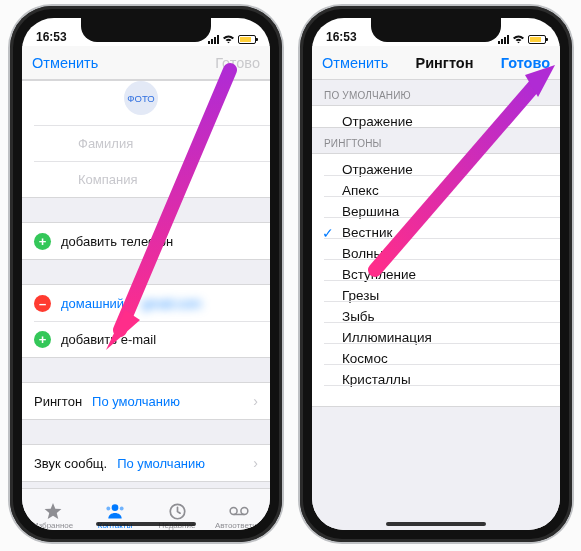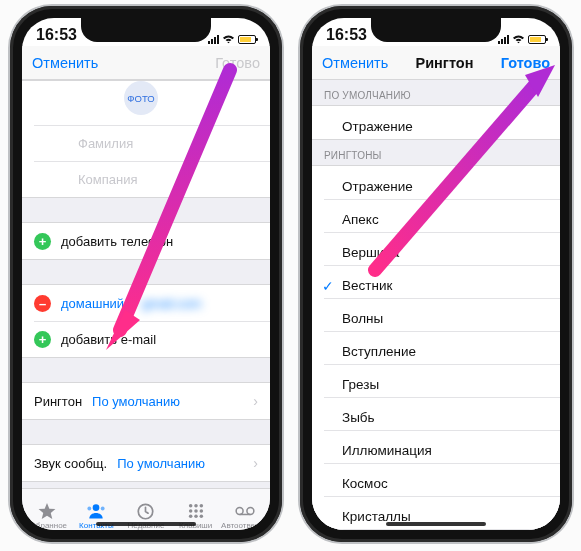--- a/index.html
+++ b/index.html
@@ -18,21 +18,21 @@
     position: absolute; left: 12px; right: 12px; top: 12px; bottom: 12px;
     background: #fff; border-radius: 32px; overflow: hidden;
   }
   .notch {
     position: absolute; top: 0; left: 50%; transform: translateX(-50%);
     width: 130px; height: 24px; background: #111;
     border-bottom-left-radius: 16px; border-bottom-right-radius: 16px;
     z-index: 50;
   }
   .sbar { height: 28px; display:flex; align-items:flex-end; justify-content:space-between;
-          padding: 0 14px 2px 14px; font-size: 16px; font-weight: 600; color:#111; }
+          padding: 0 14px 2px 14px; font-size: 12px; font-weight: 600; color:#111; }
   .sicons { display:flex; gap:3px; align-items:flex-end; }
   .sig { display:flex; gap:1px; align-items:flex-end; }
   .sig i { width:2px; background:#111; display:block; }
   .wifi { width:13px; height:9px; }
   .wifi svg { display:block; }
   .bat { width:18px; height:9px; border:1px solid #111; border-radius:2px; position:relative; }
   .bat::after { content:""; position:absolute; right:-3px; top:2px; width:2px; height:3px; background:#111; border-radius:0 1px 1px 0; }
   .bat i { position:absolute; left:1px; top:1px; bottom:1px; width:70%; background:#ffcf3a; }
   .nav {
     height: 34px; display:flex; align-items:center; justify-content:space-between;
@@ -58,21 +58,21 @@
   .plus,.minus { width:17px; height:17px; border-radius:50%; display:flex; align-items:center; justify-content:center;
                  color:#fff; font-size:13px; font-weight:700; margin-right:10px; line-height:1; }
   .plus  { background:#34c759; }
   .minus { background:#ff3b30; }
   .kvlabel { color:#111; margin-right:10px; white-space:nowrap; }
   .kvval   { color:#007aff; flex:1; white-space:nowrap; text-overflow:ellipsis; overflow:hidden; }
   .chev { color:#c8c8cd; font-size:14px; margin-left:6px; }
   .blur { filter: blur(5px); }
 
   .sectH { font-size:10px; color:#8a8a8e; text-transform:uppercase; padding: 10px 12px 4px; letter-spacing:.2px; }
-  .rrow { display:flex; align-items:center; height:33px; padding:8px 12px 0 30px; position:relative; font-size:13.5px; color:#111; }
+  .rrow { display:flex; align-items:flex-start; height:21px; padding:8px 12px 0 30px; position:relative; font-size:13.5px; color:#111; }
   .rrow + .rrow::before { content:""; position:absolute; left:12px; right:0; top:0; height:1px; background:#e3e3e6; }
   .rrow .chk { position:absolute; left:10px; color:#007aff; font-size:14px; }
 
   .tabbar { position:absolute; bottom:0; left:0; right:0; height:42px; background:#f8f8fa;
             border-top:1px solid #d7d7d9; display:flex; }
   .tab { flex:1; display:flex; flex-direction:column; align-items:center; justify-content:flex-end;
          color:#8e8e93; font-size:8px; gap:1px; }
   .tab.active { color:#007aff; }
   .tab .ic { width:20px; height:18px; display:flex; align-items:center; justify-content:center; }
   .tab svg { display:block; }
@@ -193,38 +193,20 @@
         <span>Контакты</span>
       </div>
       <div class="tab">
         <span class="ic">
           <svg width="17" height="17" viewBox="0 0 20 20">
               <circle cx="10" cy="10" r="8.5" fill="none" stroke="#8e8e93" stroke-width="2"></circle>
               <path d="M10 5v5l3 2" fill="none" stroke="#8e8e93" stroke-width="2" stroke-linecap="round"></path>
             </svg>
         </span>
         <span>Недавние</span>
-      </div>
-      <div class="tab">
-        <span class="ic">
-          <svg width="16" height="16" viewBox="0 0 18 18">
-              <g fill="#8e8e93">
-                <circle cx="3" cy="3" r="2"></circle>
-                <circle cx="9" cy="3" r="2"></circle>
-                <circle cx="15" cy="3" r="2"></circle>
-                <circle cx="3" cy="9" r="2"></circle>
-                <circle cx="9" cy="9" r="2"></circle>
-                <circle cx="15" cy="9" r="2"></circle>
-                <circle cx="3" cy="15" r="2"></circle>
-                <circle cx="9" cy="15" r="2"></circle>
-                <circle cx="15" cy="15" r="2"></circle>
-              </g>
-            </svg>
-        </span>
-        <span>Клавиши</span>
       </div>
       <div class="tab">
         <span class="ic">
           <svg width="22" height="12" viewBox="0 0 26 12">
               <g fill="none" stroke="#8e8e93" stroke-width="2">
                 <circle cx="6" cy="6" r="4.5"></circle>
                 <circle cx="20" cy="6" r="4.5"></circle>
                 <line x1="6" y1="10.5" x2="20" y2="10.5"></line>
               </g>
             </svg>

